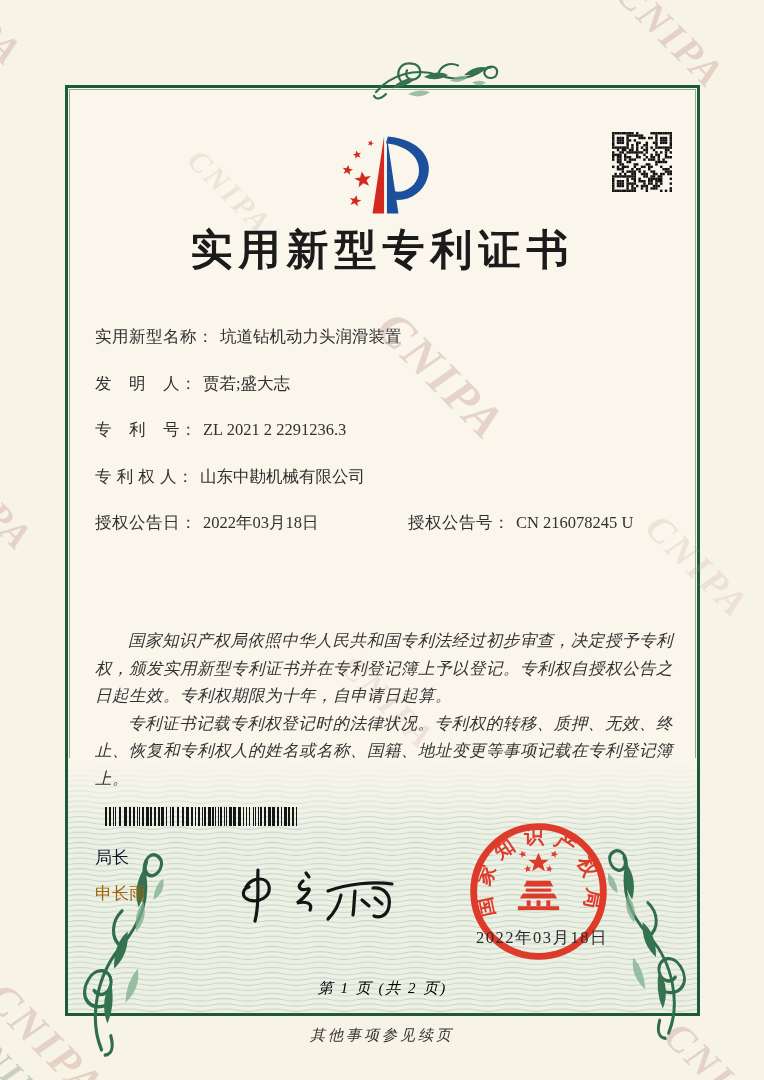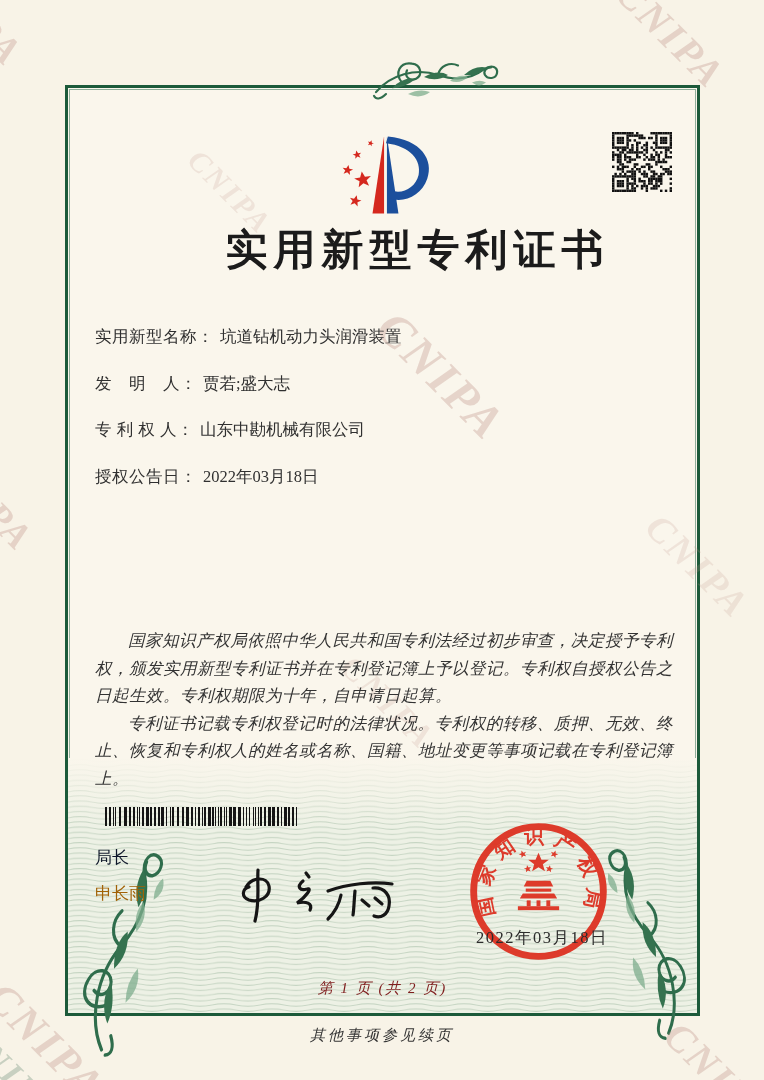--- a/index.html
+++ b/index.html
@@ -21,35 +21,35 @@
   #frame{position:absolute;left:65px;top:85px;width:629px;height:925px;
          border:3px solid var(--frame_green);background:var(--inner_paper);z-index:1;}
   #frame-inner{position:absolute;left:1px;top:1px;right:1px;bottom:1px;
          border:1px solid var(--frame_light);pointer-events:none;}
   #waveband{position:absolute;left:0;top:670px;width:629px;height:255px;overflow:hidden;}
   #wavefade{position:absolute;left:0;top:670px;width:629px;height:70px;
             background:linear-gradient(180deg,#faf6ec 0%,rgba(250,246,236,0) 100%);}
   
   .certno{left:95px;top:132px;font-size:17px;letter-spacing:2px;color:var(--ink);z-index:5;}
   .title{left:65px;top:222px;width:635px;text-align:center;font-size:42px;font-weight:bold;
-         letter-spacing:6px;color:#1b1b1b;z-index:5;padding-left:35px;}
+         letter-spacing:6px;color:#1b1b1b;z-index:5;}
   #fields{left:95px;top:318px;width:580px;z-index:5;}
   .field-row{position:relative;height:20px;margin-bottom:26.5px;font-size:16.5px;color:#303030;white-space:nowrap;margin-top:8px;}
   .field-row .lbl{letter-spacing:.5px;}
   .field-row .val{margin-left:6px;}
   .field-row .pair2{position:absolute;left:313px;top:0;}
   #bodytext{left:95px;top:627px;width:578px;z-index:5;color:#333;}
   #bodytext p{margin:0;font-size:16.5px;line-height:27.5px;text-indent:2em;text-align:justify;
               font-style:italic;letter-spacing:.5px;}
   .sigtitle{left:95px;top:846px;font-size:17px;color:#0f172a;z-index:5;}
   .signame{left:95px;top:882px;font-size:17px;color:#a16207;z-index:5;}
   .sealdate{left:462px;top:927px;width:160px;text-align:center;font-size:16.5px;letter-spacing:1.5px;
             color:#2b2b2b;z-index:6;}
   .pageinfo{left:65px;top:979px;width:635px;text-align:center;font-size:15px;font-style:italic;
-            letter-spacing:2px;color:#7f1d1d;z-index:5;}
+            letter-spacing:2px;color:#000000;z-index:5;}
   .footnote{left:0;top:1026px;width:764px;text-align:center;font-size:15px;font-style:italic;
             letter-spacing:3px;color:#333;z-index:5;}
   svg{display:block;}
   .z5{z-index:5;} .z3{z-index:3;}
 </style>
 </head>
 <body>
 
 <div class="page">
 
@@ -444,22 +444,23 @@
       <rect x="20" y="24" width="1.02" height="1.02" fill="#111"></rect>
       <rect x="22" y="24" width="1.02" height="1.02" fill="#111"></rect>
       <rect x="24" y="24" width="1.02" height="1.02" fill="#111"></rect>
     </svg>
 
   <div class="abs title">实用新型专利证书</div>
 
   <div id="fields" class="abs">
       <div class="field-row"><span class="lbl">实用新型名称：</span><span class="val">坑道钻机动力头润滑装置</span></div>
       <div class="field-row"><span class="lbl">发　明　人：</span><span class="val">贾若;盛大志</span></div>
+      <div class="field-row"><span class="lbl">专　利　号：</span><span class="val">ZL 2021 2 2291236.3</span></div>
       <div class="field-row"><span class="lbl">专 利 权 人：</span><span class="val">山东中勘机械有限公司</span></div>
-      <div class="field-row"><span class="lbl">授权公告日：</span><span class="val">2022年03月18日</span></div>
+      <div class="field-row"><span class="lbl">授权公告日：</span><span class="val">2022年03月18日</span><span class="pair2"><span class="lbl">授权公告号：</span><span class="val">CN 216078245 U</span></span></div>
     </div>
 
   <div id="bodytext" class="abs">
     <p>国家知识产权局依照中华人民共和国专利法经过初步审查，决定授予专利权，颁发实用新型专利证书并在专利登记簿上予以登记。专利权自授权公告之日起生效。专利权期限为十年，自申请日起算。</p>
     <p>专利证书记载专利权登记时的法律状况。专利权的转移、质押、无效、终止、恢复和专利权人的姓名或名称、国籍、地址变更等事项记载在专利登记簿上。</p>
   </div>
 
   <svg id="barcode" class="abs z5" style="left:105px;top:807px;" width="195" height="19">
       <rect x="0" y="0" width="2" height="19" fill="#151515"></rect>
       <rect x="4" y="0" width="2" height="19" fill="#151515"></rect>

